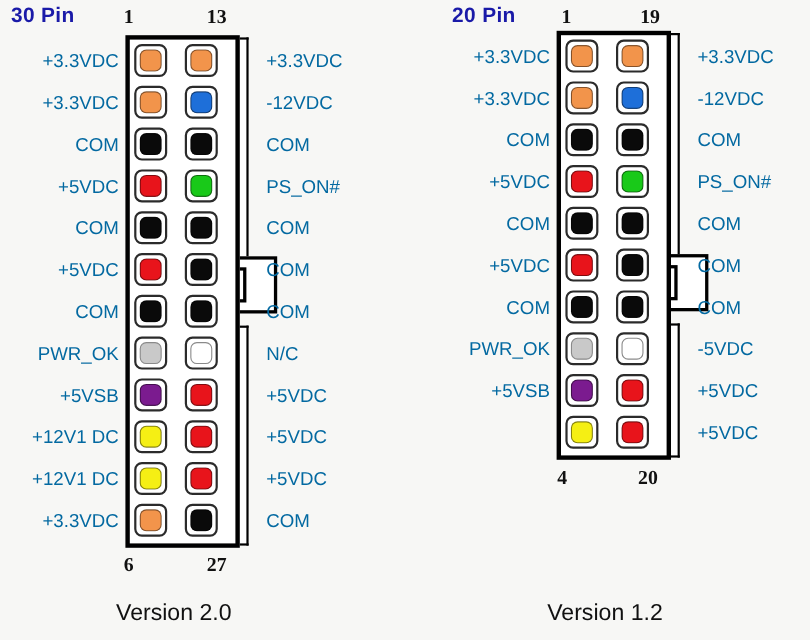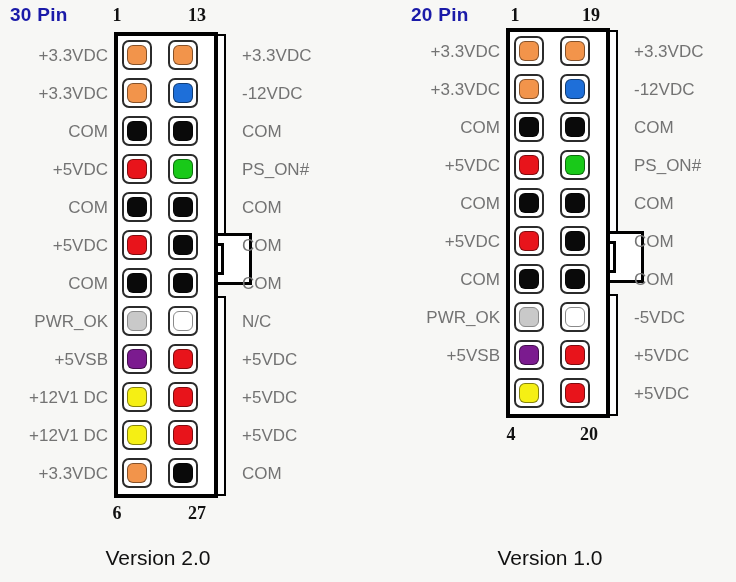--- a/index.html
+++ b/index.html
@@ -118,21 +118,21 @@
     border: 1px solid rgba(0,0,0,0.45);
   }
   .wire.light {
     border: 1px solid #8a8a8a;
   }
 
   
   .sig-label {
     position: absolute;
     font-size: 17px;
-    color: #737373;
+    color: #0369a1;
     white-space: nowrap;
     line-height: 17px;
   }
   .sig-label.left  { text-align: right; }
   .sig-label.right { text-align: left; }
 </style>
 </head>
 <body>
 
 <div id="diagram">
@@ -262,21 +262,21 @@
     <div class="shell" style="left:238px; top:294px; width:12px; height:122px;"></div>
 
     <div class="latch-outer" style="left:236px; top:231px; width:40px; height:52px;"></div>
     <div class="latch-inner" style="left:230px; top:241px; width:18px; height:32px;"></div>
 
     <div class="housing" id="housing-20" style="left:138px; top:28px; width:104px; height:390px;"></div>
 
     <div class="bot-num" style="left:127px; top:424px; width:32px;">4</div>
     <div class="bot-num" style="left:205px; top:424px; width:32px;">20</div>
 
-    <div class="version-label" style="left:62px; top:546px; width:240px;">Version 1.0</div>
+    <div class="version-label" style="left:62px; top:546px; width:240px;">Version 1.2</div>
   <div class="pin-cell rounded" style="left: 146px; top: 36px;">
         <div class="wire" style="background: rgb(242, 148, 75);"></div>
       </div>
       <div class="pin-cell rounded" style="left: 192px; top: 36px;">
         <div class="wire" style="background: rgb(242, 148, 75);"></div>
       </div>
       <div class="sig-label left" style="left: 0px; width: 132px; top: 43px;">+3.3VDC</div>
       <div class="sig-label right" style="left: 266px; top: 43px;">+3.3VDC</div>
       <div class="pin-cell rounded" style="left: 146px; top: 74px;">
         <div class="wire" style="background: rgb(242, 148, 75);"></div>

